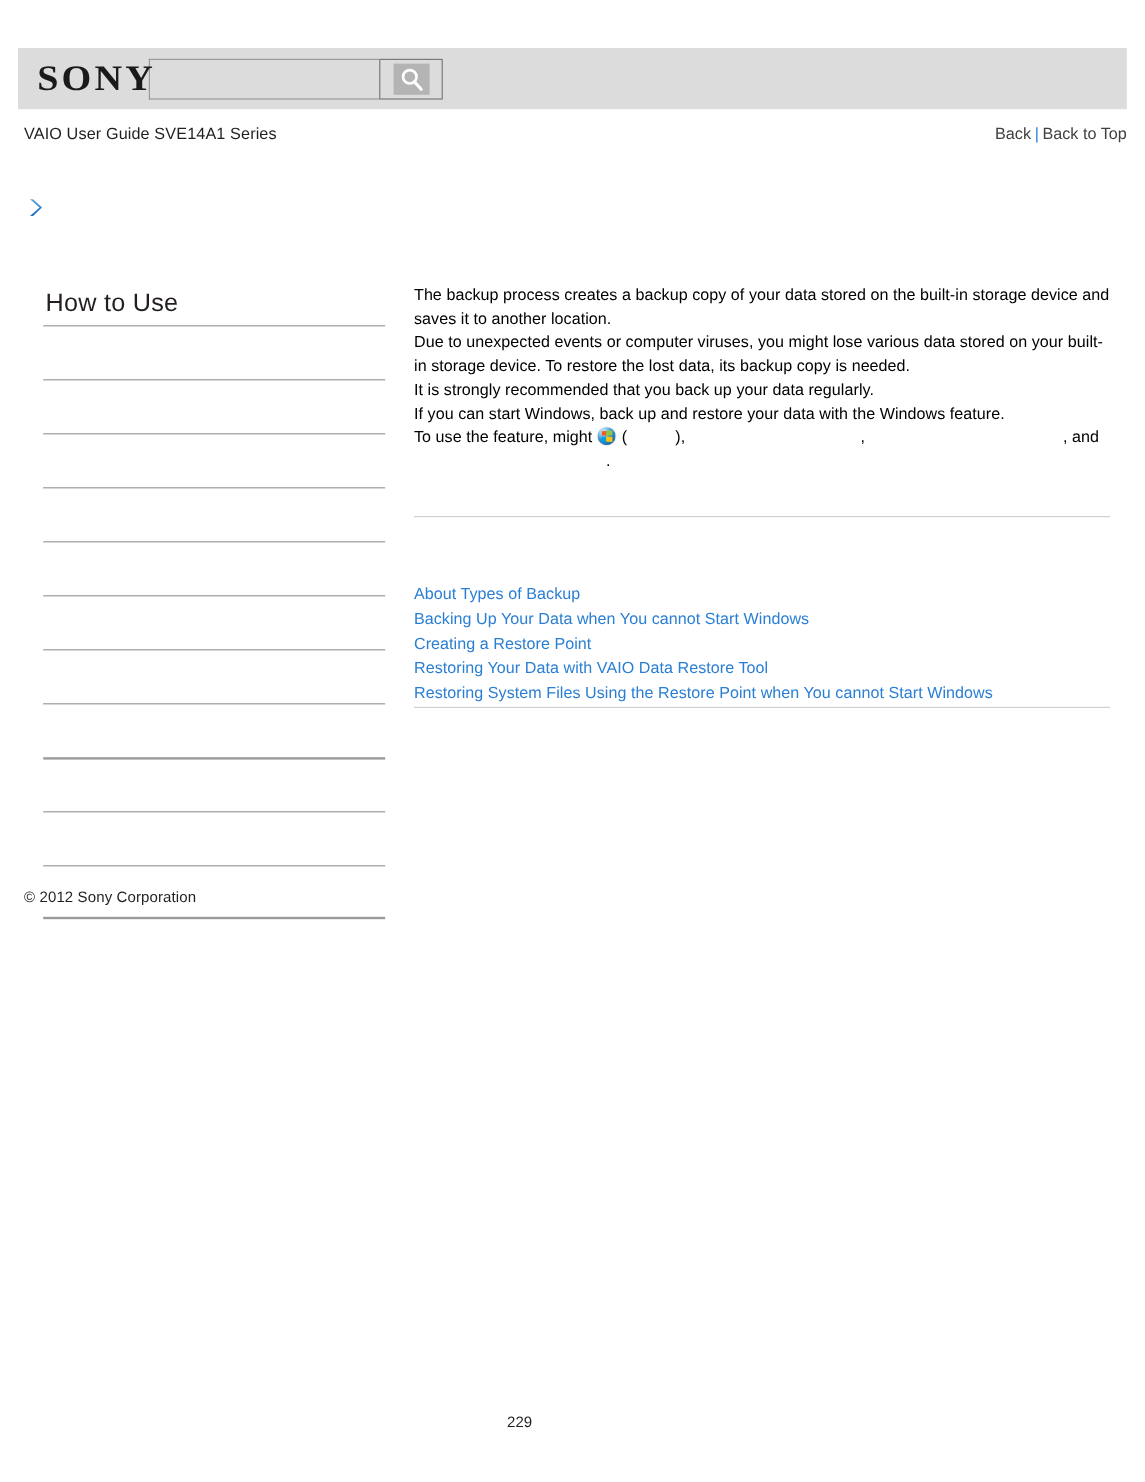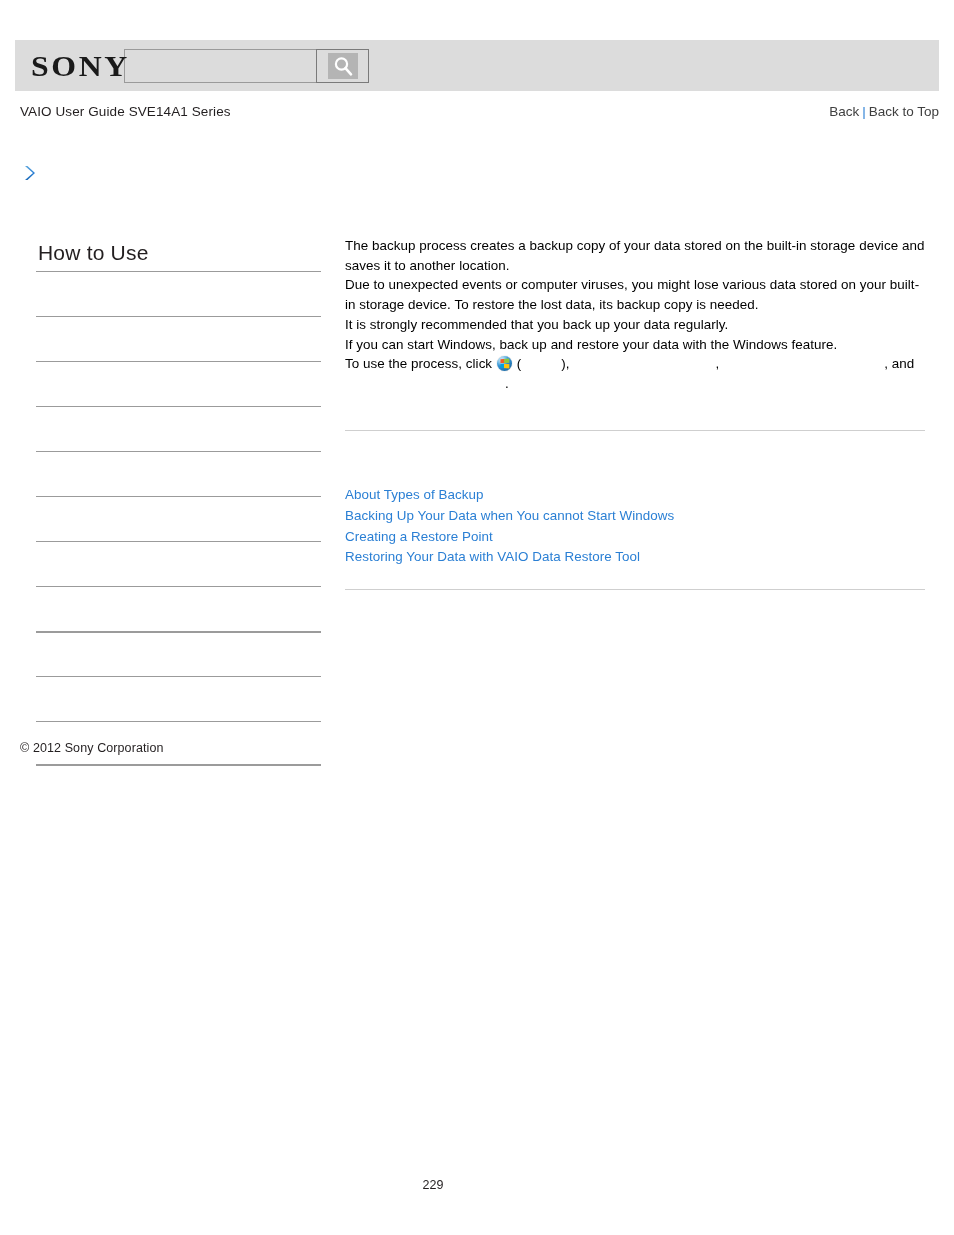--- a/index.html
+++ b/index.html
@@ -305,31 +305,32 @@
 </div>
 
 <div class="copyright">© 2012 Sony Corporation</div>
 
 <div class="content">
   <p>The backup process creates a backup copy of your data stored on the built-in storage device and saves it to another location.</p>
   <p>Due to unexpected events or computer viruses, you might lose various data stored on your built-in storage device. To restore the lost data, its backup copy is needed.</p>
   <p>It is strongly recommended that you back up your data regularly.</p>
   <p>If you can start Windows, back up and restore your data with the Windows feature.</p>
   <p>
-    <span>To use the process, click</span>
+    <span>To use the feature, might</span>
     <span class="win-orb"></span>
     <span>(</span><span class="gap-sm"></span><span>),</span><span class="gap-md"></span><span>,</span><span class="gap-lg"></span><span>, and</span>
   </p>
   <p class="indent-dot"><span></span><span>.</span></p>
 </div>
 
 <div class="hr-rule hr-top"></div>
 
 <div class="link-list">
   <a href="#">About Types of Backup</a>
   <a href="#">Backing Up Your Data when You cannot Start Windows</a>
   <a href="#">Creating a Restore Point</a>
   <a href="#">Restoring Your Data with VAIO Data Restore Tool</a>
+  <a href="#">Restoring System Files Using the Restore Point when You cannot Start Windows</a>
 </div>
 
 <div class="hr-rule hr-bottom"></div>
 
 <div class="page-number">229</div>
 
 </body></html>

